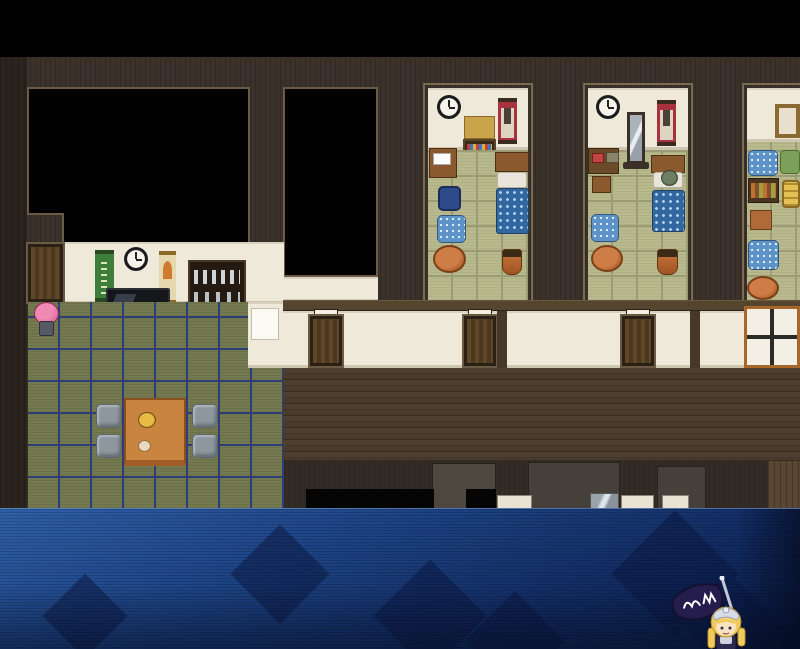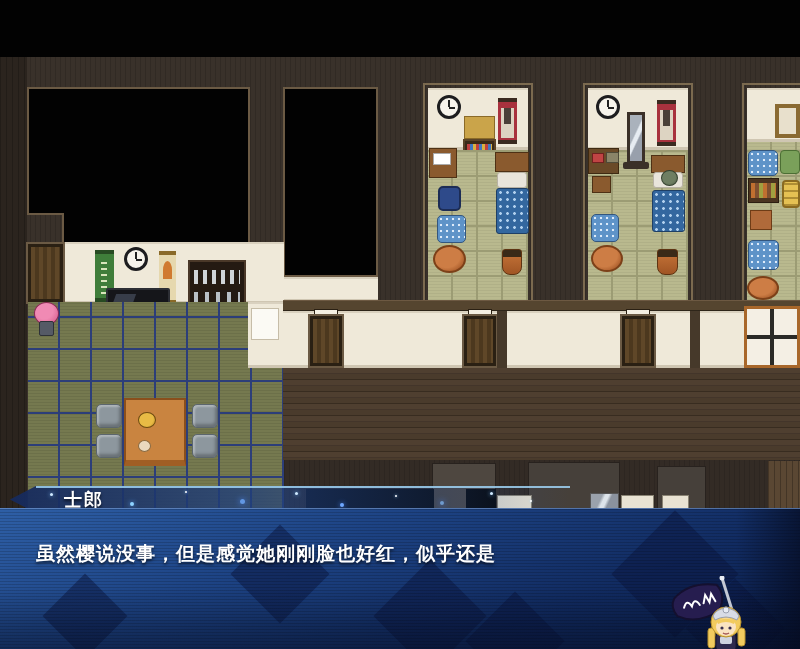--- a/index.html
+++ b/index.html
@@ -200,46 +200,31 @@
       <div class="abs" style="left:22px;top:29px;width:128px;height:19px;background:#050505;"></div>
       <div class="abs" style="left:182px;top:29px;width:30px;height:19px;background:#050505;"></div>
       <div class="abs" style="left:213px;top:35px;width:33px;height:12px;background:#e9e3d3;border:1px solid #8a8474;"></div>
       <div class="abs" style="left:306px;top:33px;width:27px;height:14px;background:linear-gradient(115deg,#9aa2ac 0 35%,#dde4ea 45% 55%,#8a929e 65%);border:1px solid #555;"></div>
       <div class="abs" style="left:337px;top:35px;width:31px;height:12px;background:#e9e3d3;border:1px solid #8a8474;"></div>
       <div class="abs" style="left:378px;top:35px;width:25px;height:12px;background:#e9e3d3;border:1px solid #8a8474;"></div>
       <div class="abs" style="left:484px;top:1px;width:32px;height:47px;background:#5a4733;background-image:repeating-linear-gradient(90deg,rgba(0,0,0,.25) 0 1px,transparent 1px 6px);"></div>
     </div>
   </div>
 
-  <div class="abs scan" id="name-banner">
-    <div class="edge"></div>
-    <span class="spark" style="left:40px;top:7px;width:3px;height:3px;background:#cfeaff;box-shadow:0 0 4px #7fc0ff;"></span>
-    <span class="spark" style="left:120px;top:16px;width:4px;height:4px;background:#8fd4ff;box-shadow:0 0 5px #58a8ff;"></span>
-    <span class="spark" style="left:175px;top:5px;width:2px;height:2px;background:#fff;box-shadow:0 0 3px #9fd0ff;"></span>
-    <span class="spark" style="left:230px;top:13px;width:5px;height:5px;background:rgba(110,170,255,.8);box-shadow:0 0 6px #4a8aff;"></span>
-    <span class="spark" style="left:285px;top:6px;width:3px;height:3px;background:#cfeaff;box-shadow:0 0 4px #7fc0ff;"></span>
-    <span class="spark" style="left:330px;top:17px;width:4px;height:4px;background:#6fa8ff;box-shadow:0 0 5px #4a8aff;"></span>
-    <span class="spark" style="left:385px;top:9px;width:2px;height:2px;background:#fff;box-shadow:0 0 3px #9fd0ff;"></span>
-    <span class="spark" style="left:430px;top:15px;width:4px;height:4px;background:rgba(130,190,255,.7);box-shadow:0 0 6px #4a8aff;"></span>
-    <span class="spark" style="left:480px;top:6px;width:3px;height:3px;background:#cfeaff;box-shadow:0 0 4px #7fc0ff;"></span>
-    <span class="spark" style="left:520px;top:14px;width:2px;height:2px;background:#fff;box-shadow:0 0 3px #9fd0ff;"></span>
-    <span id="speaker">士郎</span>
-  </div>
 
   <div class="abs" id="dialog-box">
     <div class="dia" style="left:245px;top:30px;width:70px;height:70px;"></div>
     <div class="dia" style="left:390px;top:67px;width:80px;height:80px;"></div>
     <div class="dia" style="left:630px;top:20px;width:90px;height:90px;"></div>
     <div class="dia" style="left:700px;top:84px;width:70px;height:70px;"></div>
     <div class="dia" style="left:55px;top:77px;width:60px;height:60px;"></div>
     <div class="dia" style="left:480px;top:97px;width:70px;height:70px;"></div>
     <div class="abs scan" style="left:0;top:0;width:800px;height:141px;"></div>
     <div class="abs" style="left:0;top:0;width:800px;height:141px;background:linear-gradient(90deg,transparent 0 92%,rgba(4,9,28,.65) 100%),linear-gradient(180deg,transparent 55%,rgba(4,10,28,.45) 100%);"></div>
     <div id="dlg-text">
-      <div>虽然樱说没事，但是感觉她刚刚脸也好红，似乎还是</div>
     </div>
     <svg class="abs" style="left:660px;top:67px;" width="115" height="74" viewBox="0 0 115 74">
       <g transform="rotate(-10 40 30)">
         <path d="M16,18 Q34,4 60,12 Q68,24 58,38 Q34,48 16,36 Q10,26 16,18 Z" fill="#261d4f" stroke="#14102f" stroke-width="2"></path>
         <path d="M24,29 q4,-9 8,0 q4,-9 8,0" stroke="#fff" stroke-width="2" fill="none" stroke-linecap="round"></path>
         <path d="M44,28 l3,-8 l3,8 l3,-8 l3,8" stroke="#fff" stroke-width="2" fill="none" stroke-linecap="round"></path>
       </g>
       <line x1="62" y1="2" x2="82" y2="66" stroke="#c3c8d4" stroke-width="3"></line>
       <circle cx="62" cy="2" r="2.5" fill="#e8ecf4"></circle>
       <rect x="48" y="52" width="7" height="20" rx="3" fill="#f2cb5f" stroke="#b8912c" stroke-width="1"></rect>

